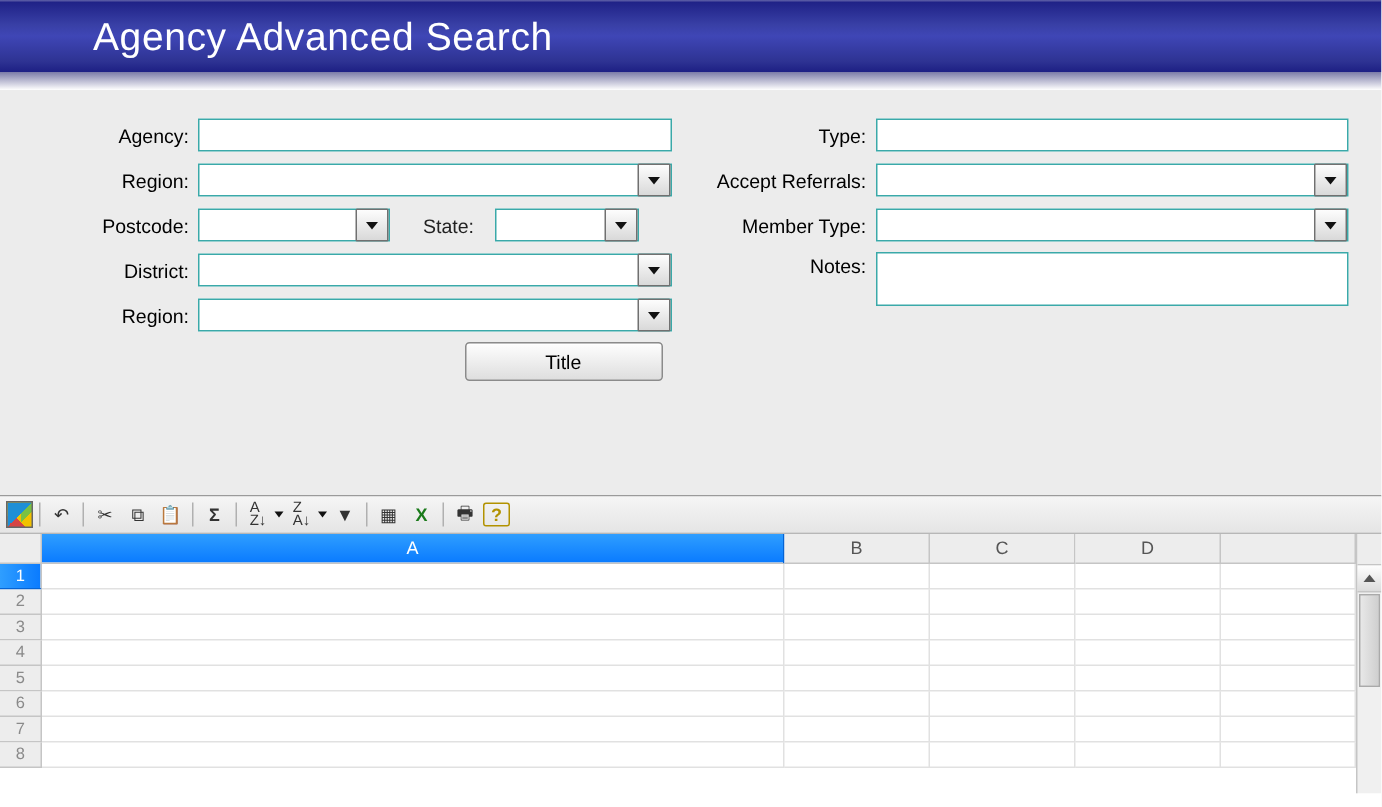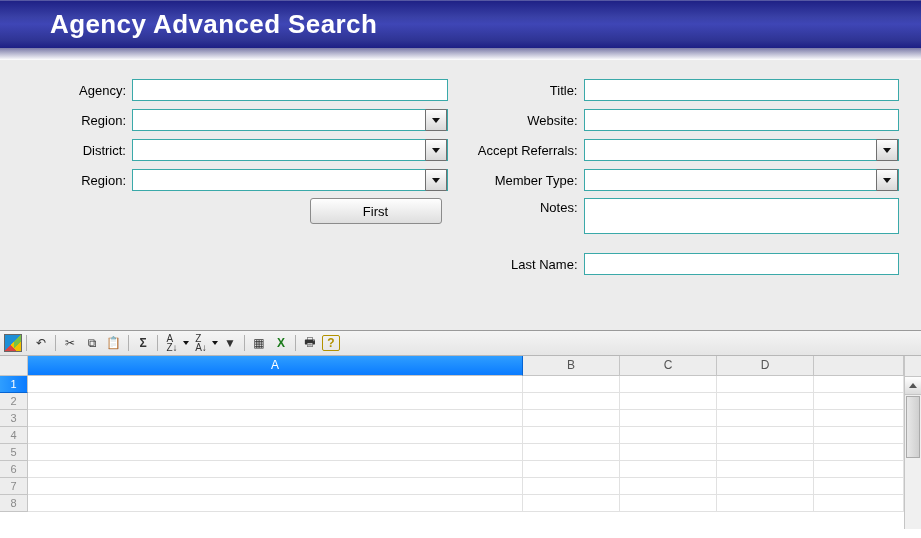--- a/index.html
+++ b/index.html
@@ -16,23 +16,23 @@
   
   .titlebar {
     height: 48px;
     background: linear-gradient(to bottom, #1d1f84 0%, #3940a6 35%, #3f46b6 50%, #2e3393 85%, #1d1f84 100%);
     display: flex;
     align-items: center;
     padding-left: 46px;
     box-shadow: inset 0 1px 0 rgba(255,255,255,.25);
   }
   .titlebar h1 {
-    margin: 4px;
+    margin: 16px;
     color: #fff;
-    font-weight: 700;
+    font-weight: 400;
     font-size: 26px;
     letter-spacing: 0.4px;
   }
   .titlebar-shadow {
     height: 12px;
     background: linear-gradient(to bottom, rgba(35,35,110,.6), rgba(255,255,255,0));
   }
 
   
   .form-panel {
@@ -305,20 +305,36 @@
         <div class="lbl">Region:</div>
         <div class="field-wrap">
           <div class="sel">
             <div class="sel-btn">
                 <div class="tri-down"></div>
               </div>
           </div>
         </div>
       </div>
 
+      <div class="row">
+        <div class="lbl">Postcode:</div>
+        <div class="field-wrap">
+          <div class="sel" style="width:128px;flex:none">
+            <div class="sel-btn">
+                <div class="tri-down"></div>
+              </div>
+          </div>
+          <div class="state-lbl">State:</div>
+          <div class="sel" style="width:96px;flex:none">
+            <div class="sel-btn">
+                <div class="tri-down"></div>
+              </div>
+          </div>
+        </div>
+      </div>
 
       <div class="row">
         <div class="lbl">District:</div>
         <div class="field-wrap">
           <div class="sel">
             <div class="sel-btn">
                 <div class="tri-down"></div>
               </div>
           </div>
         </div>
@@ -329,40 +345,34 @@
         <div class="field-wrap">
           <div class="sel">
             <div class="sel-btn">
                 <div class="tri-down"></div>
               </div>
           </div>
         </div>
       </div>
 
       <div class="search-btn-row">
-        <button class="search-btn">First</button>
+        <button class="search-btn">Title</button>
       </div>
 
     </div>
 
     <div class="col">
 
       <div class="row">
-        <div class="lbl">Title:</div>
+        <div class="lbl">Type:</div>
         <div class="field-wrap">
           <input class="txt" value="" style="">
         </div>
       </div>
 
-      <div class="row">
-        <div class="lbl">Website:</div>
-        <div class="field-wrap">
-          <input class="txt" value="" style="">
-        </div>
-      </div>
 
       <div class="row">
         <div class="lbl">Accept Referrals:</div>
         <div class="field-wrap">
           <div class="sel">
             <div class="sel-btn">
                 <div class="tri-down"></div>
               </div>
           </div>
         </div>
@@ -380,26 +390,20 @@
       </div>
 
       <div class="row tall">
         <div class="lbl" style="padding-top:2px">Notes:</div>
         <div class="field-wrap">
           <textarea class="notes" style=""></textarea>
         </div>
       </div>
 
 
-      <div class="row">
-        <div class="lbl">Last Name:</div>
-        <div class="field-wrap">
-          <input class="txt" value="" style="">
-        </div>
-      </div>
 
 
     </div>
   </div>
 </div>
 
 <div class="grid-area">
 
   <div class="grid-toolbar">
     <div class="logo-icon"></div>

